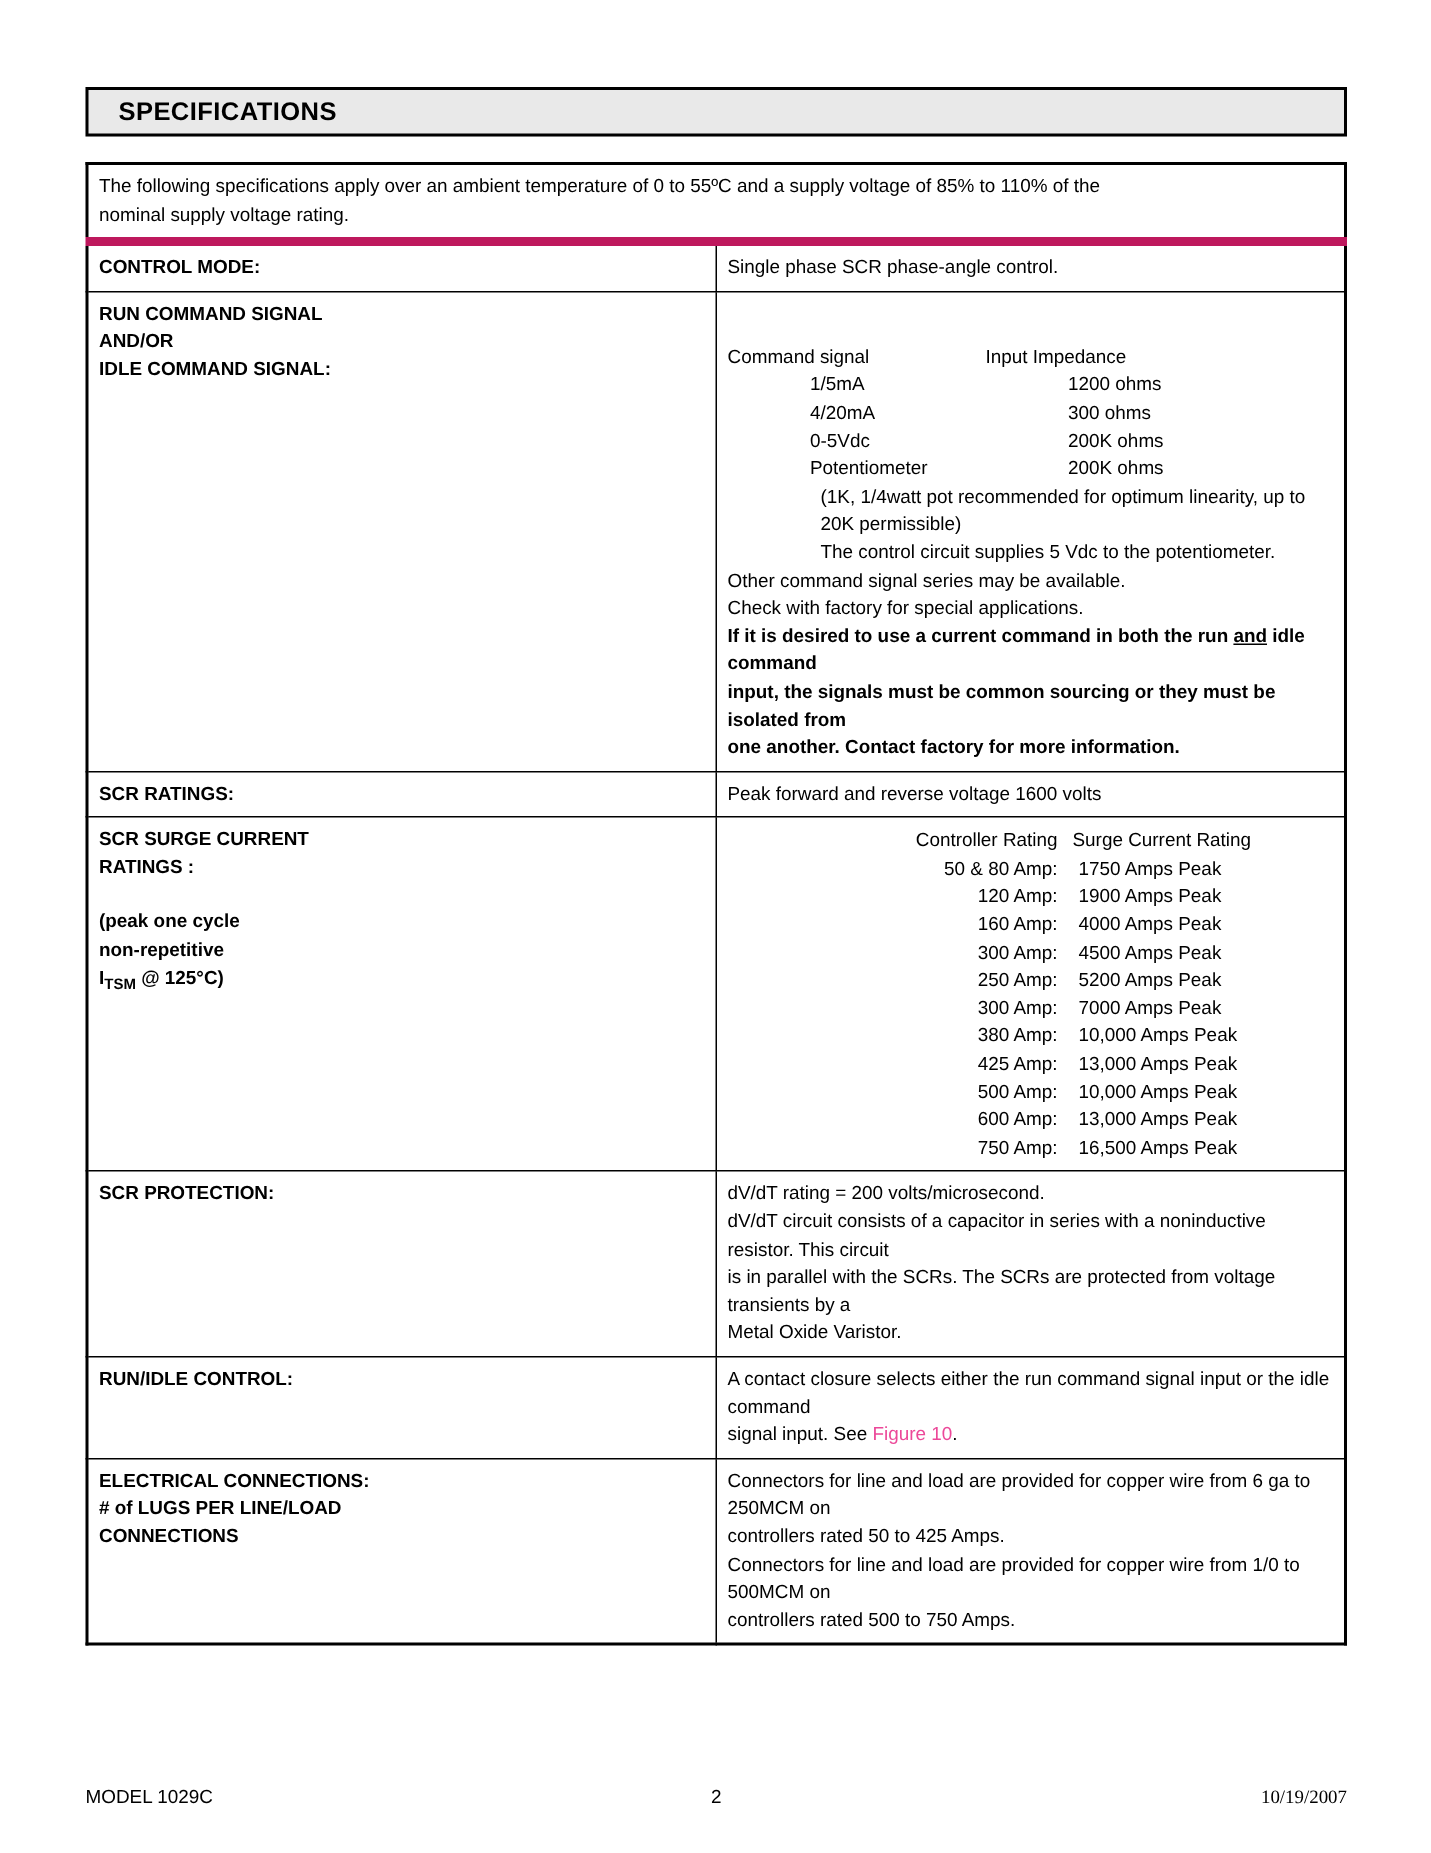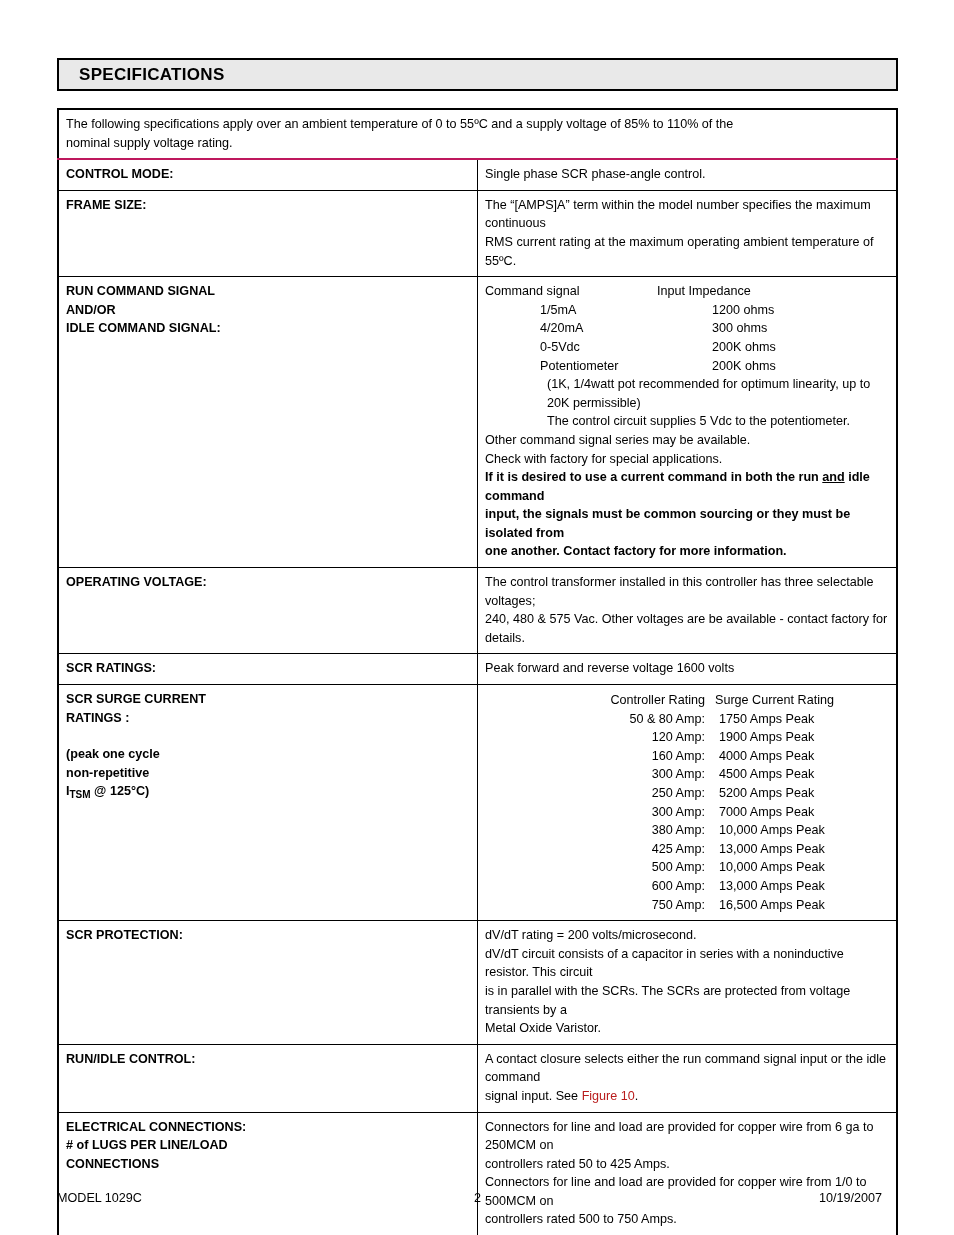--- a/index.html
+++ b/index.html
@@ -55,54 +55,55 @@
     table-layout: fixed;
   }
   .spec-table td {
     border: 1px solid #000000;
     vertical-align: top;
     padding: 5px 7px 6px 7px;
     font-size: 12.6px;
     line-height: 18.6px;
   }
   .spec-table tr.intro-row td {
-    border-bottom: 2px solid #be185d;
+    border-bottom: 6px solid #be185d;
   }
   .col-label {
     width: 245px;
     font-weight: bold;
     white-space: normal;
   }
   .col-value {
     width: 596px;
   }
   .intro-cell {
     padding-top: 6px;
     padding-bottom: 7px;
   }
 
   .label-line { display: block; }
   .spacer-line { display: block; height: 18px; }
   .val-line-wrap { display: block; }
 
   .bold { font-weight: bold; }
   .underline { text-decoration: underline; }
-  .link { color: #b91c1c; }
+  .link { color: #ec4899; }
 
   sub {
     font-size: 10px;
     vertical-align: baseline;
     position: relative;
     bottom: -3px;
     font-weight: bold;
   }
 
   
   .two-col {
     display: block;
+    margin-top: 29px;
   }
   .two-col .tc-row {
     display: flex;
   }
   .two-col .tc-a {
     width: 172px;
     flex: 0 0 172px;
   }
   .two-col .tc-b {
     flex: 1 1 auto;
@@ -146,23 +147,24 @@
   }
   .footer-center {
     position: absolute;
     left: 0;
     width: 841px;
     top: 0;
     text-align: center;
   }
   .footer-right {
     position: absolute;
-    right: 16px;
+    right: 0;
     top: 0;
     text-align: right;
+    font-family: Liberation Serif, serif;
   }
 </style>
 </head>
 <body>
 
 <div class="page">
 
   <div class="section-header">
     <span class="section-header-title">SPECIFICATIONS</span>
   </div>
@@ -181,27 +183,20 @@
         </td>
       </tr>
 
       <tr>
         <td class="col-label">CONTROL MODE:</td>
         <td class="col-value">
           <span class="val-line-wrap">Single phase SCR phase-angle control.</span>
         </td>
       </tr>
 
-      <tr>
-        <td class="col-label">FRAME SIZE:</td>
-        <td class="col-value">
-          <span class="val-line-wrap">The “[AMPS]A” term within the model number specifies the maximum continuous</span>
-          <span class="val-line-wrap">RMS current rating at the maximum operating ambient temperature of 55ºC.</span>
-        </td>
-      </tr>
 
       <tr>
         <td class="col-label">
           <span class="label-line">RUN COMMAND SIGNAL</span>
           <span class="label-line">AND/OR</span>
           <span class="label-line">IDLE COMMAND SIGNAL:</span>
         </td>
         <td class="col-value">
           <div class="two-col">
             <div class="tc-row">
@@ -228,27 +223,20 @@
           <span class="val-line-wrap indent-2">(1K, 1/4watt pot recommended for optimum linearity, up to 20K permissible)</span>
           <span class="val-line-wrap indent-2">The control circuit supplies 5 Vdc to the potentiometer.</span>
           <span class="val-line-wrap">Other command signal series may be available.</span>
           <span class="val-line-wrap">Check with factory for special applications.</span>
           <span class="val-line-wrap bold"><span>If it is desired to use a current command in both the run </span><span class="underline">and</span><span> idle command</span></span>
           <span class="val-line-wrap bold">input, the signals must be common sourcing or they must be isolated from</span>
           <span class="val-line-wrap bold">one another.  Contact factory for more information.</span>
         </td>
       </tr>
 
-      <tr>
-        <td class="col-label">OPERATING VOLTAGE:</td>
-        <td class="col-value">
-          <span class="val-line-wrap">The control transformer installed in this controller has three selectable voltages;</span>
-          <span class="val-line-wrap">240, 480 &amp; 575 Vac.  Other voltages are be available  -  contact factory for details.</span>
-        </td>
-      </tr>
 
       <tr>
         <td class="col-label">SCR RATINGS:</td>
         <td class="col-value">
           <span class="val-line-wrap">Peak forward and reverse voltage 1600 volts</span>
         </td>
       </tr>
 
       <tr>
         <td class="col-label">

